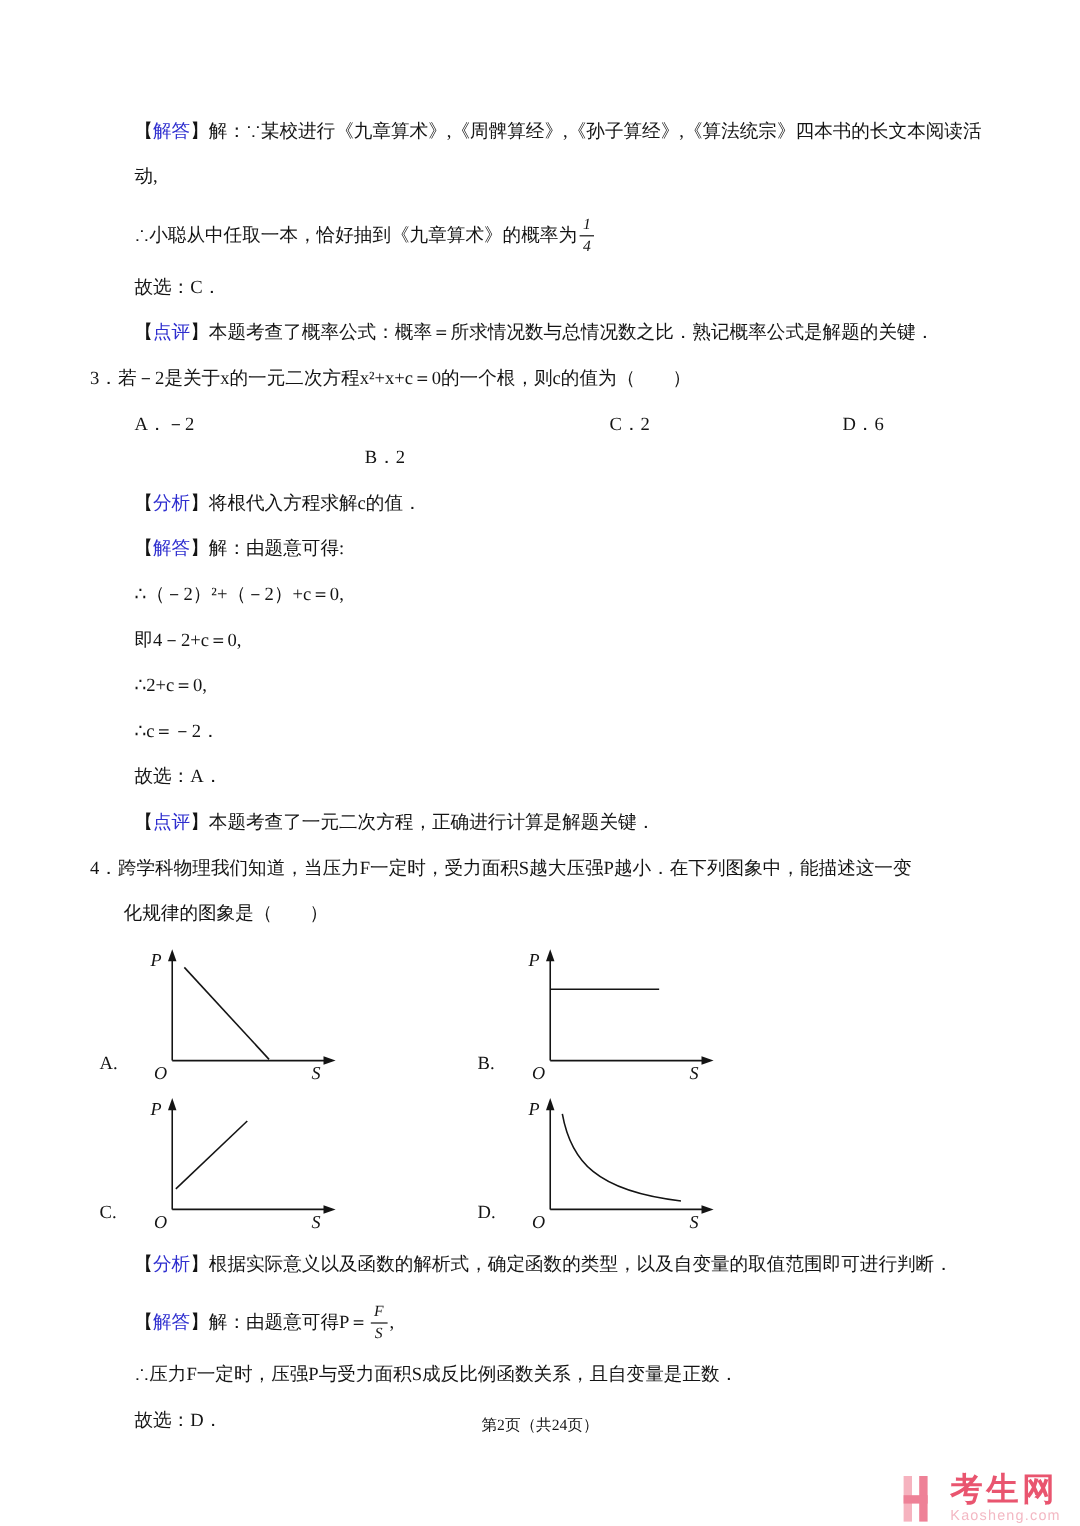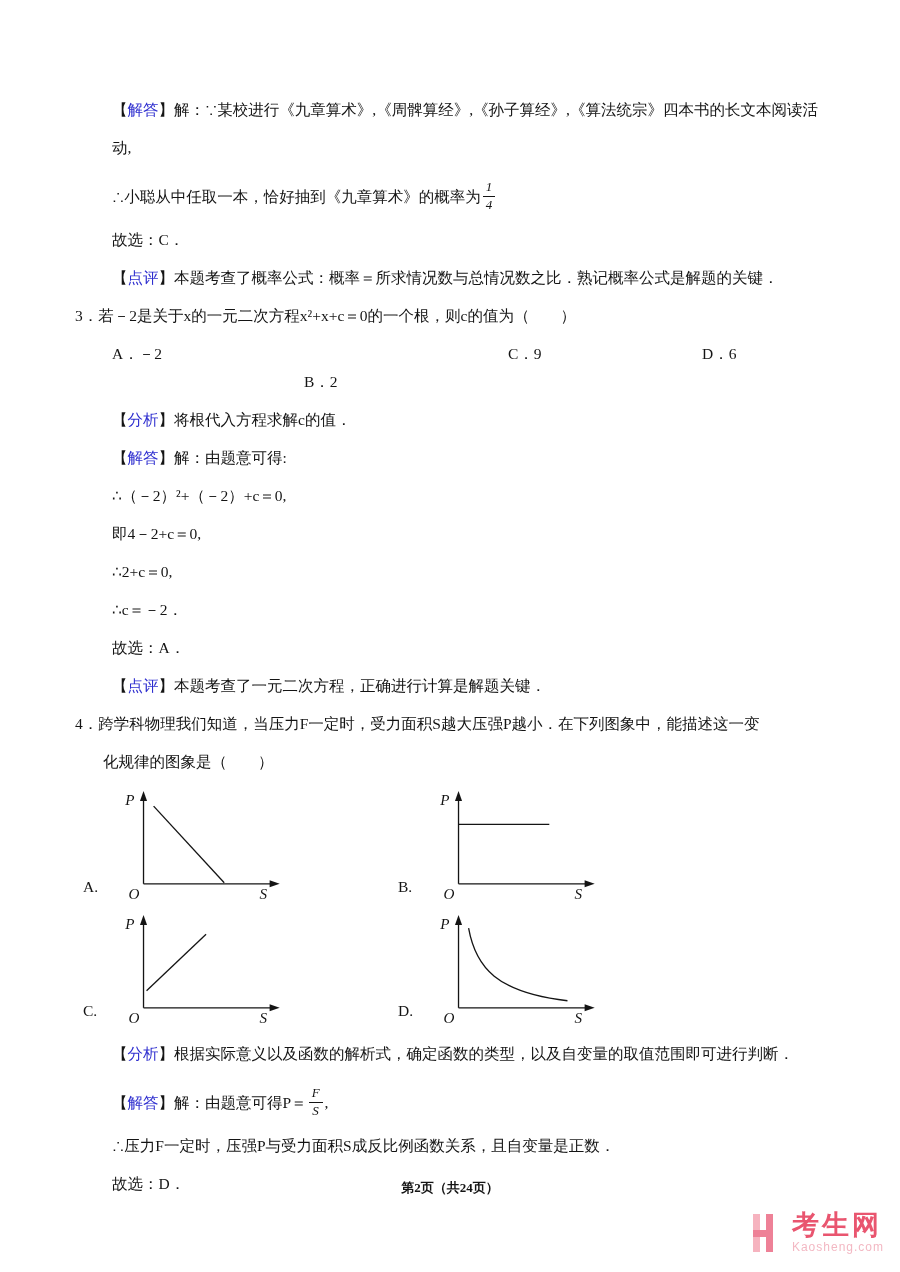--- a/index.html
+++ b/index.html
@@ -59,26 +59,25 @@
   .arr { fill: #141414; stroke: none; }
   .curve { stroke: #141414; stroke-width: 1.3; fill: none; }
   .gl { font-family: "Liberation Serif", "DejaVu Serif", serif; font-style: italic; font-size: 15px; fill: #141414; }
   .footer {
     position: absolute;
     left: 0;
     bottom: 75px;
     width: 100%;
     text-align: center;
     font-size: 13px;
-    font-weight: bold;
   }
   .watermark {
     position: absolute;
     right: 16px;
-    bottom: 18px;
+    bottom: 2px;
     display: flex;
     align-items: center;
     gap: 9px;
     font-family: "Liberation Sans", sans-serif;
   }
   .wm-mark { position: relative; width: 30px; height: 38px; }
   .wm-mark i { position: absolute; display: block; }
   .wm-bar1 { left: 0; top: 0; width: 7px; height: 38px; background: #f6b3bf; }
   .wm-bar2 { left: 13px; top: 0; width: 7px; height: 38px; background: #ee8197; }
   .wm-bar3 { left: 0; top: 16px; width: 20px; height: 7px; background: #ee8197; }
@@ -117,21 +116,21 @@
       <span><span>【</span><span class="blue">点评</span><span>】</span></span><span>本题考查了概率公式：概率＝所求情况数与总情况数之比．熟记概率公式是解题的关键．</span>
     </p>
 
     <p>
       <span>3．若－2是关于x的一元二次方程x²+x+c＝0的一个根，则c的值为（　　）</span>
     </p>
 
     <div class="options">
       <span>A．－2</span>
       <span>B．2</span>
-      <span>C．9</span>
+      <span>C．2</span>
       <span>D．6</span>
     </div>
 
     <p class="indent">
       <span><span>【</span><span class="blue">分析</span><span>】</span></span><span>将根代入方程求解c的值．</span>
     </p>
 
     <p class="indent">
       <span><span>【</span><span class="blue">解答</span><span>】</span></span><span>解：由题意可得:</span>
     </p>

